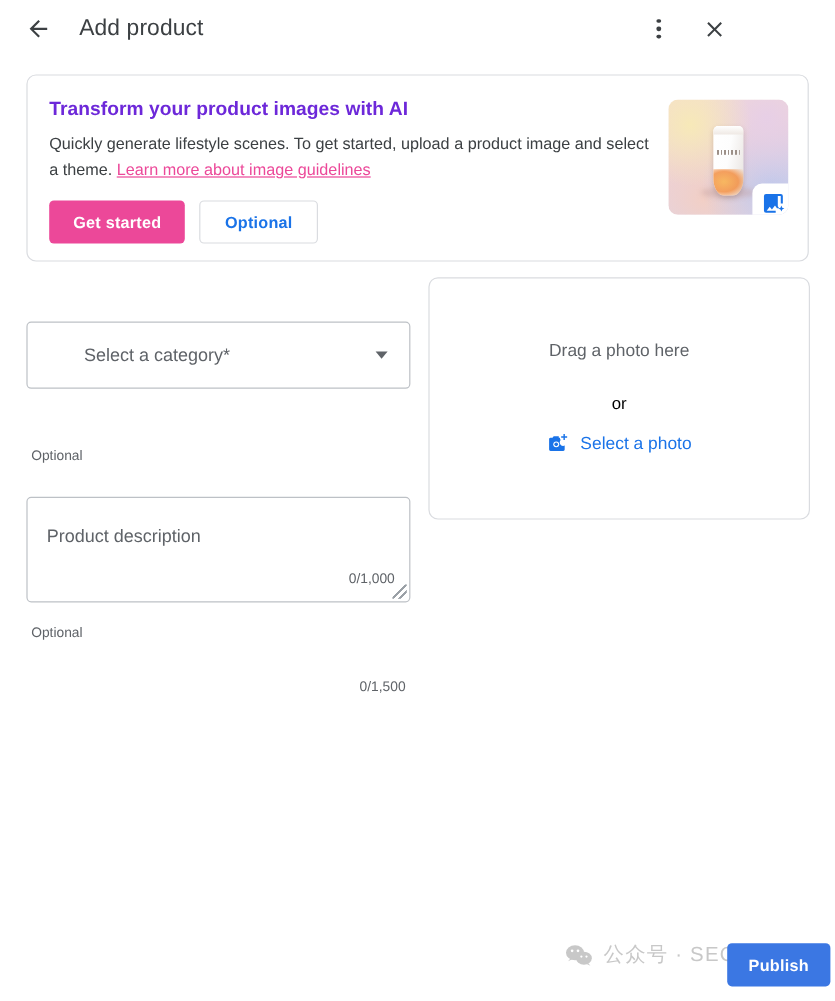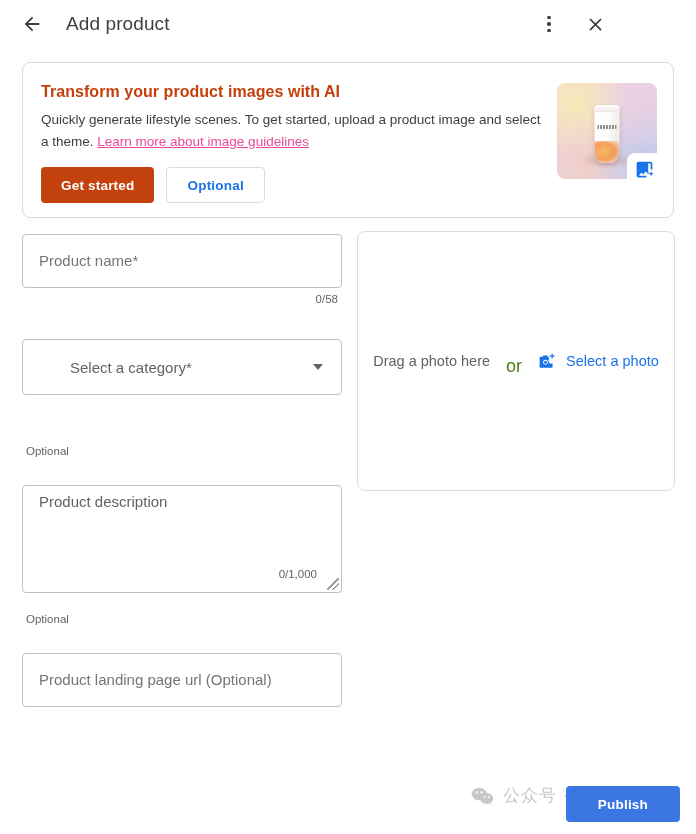--- a/index.html
+++ b/index.html
@@ -59,21 +59,21 @@
     width: 652px;
     height: 156px;
     border: 1px solid #dadce0;
     border-radius: 8px;
     background: #fff;
   }
   .promo-title {
     position: absolute;
     top: 20px; left: 18px;
     font-size: 16px;
-    color: #c2410c;
+    color: #6d28d9;
     font-weight: bold;
     letter-spacing: .05px;
   }
   .promo-body {
     position: absolute;
     top: 46px; left: 18px;
     width: 500px;
     font-size: 13.5px;
     line-height: 22px;
     color: #3c4043;
@@ -86,21 +86,21 @@
   .promo-actions {
     position: absolute;
     top: 104px; left: 18px;
     display: flex;
     align-items: center;
     gap: 12px;
   }
   .btn-primary {
     height: 36px;
     padding: 0 20px;
-    background: #c2410c;
+    background: #ec4899;
     color: #fff;
     font-size: 13.5px;
     font-weight: bold;
     border: none;
     border-radius: 4px;
     cursor: pointer;
     font-family: inherit;
     letter-spacing: .2px;
   }
   .btn-outline {
@@ -226,29 +226,29 @@
     padding-left: 47px;
   }
   .caret {
     width: 0; height: 0;
     border-left: 5.5px solid transparent;
     border-right: 5.5px solid transparent;
     border-top: 6px solid #5f6368;
     margin-right: 2px;
   }
   .textarea-box {
-    height: 108px;
+    height: 88px;
     position: relative;
-    padding-top: 6px;
+    padding-top: 23px;
     line-height: 20px;
     cursor: text;
   }
   .textarea-counter {
     position: absolute;
-    right: 24px;
+    right: 12px;
     bottom: 8px;
     font-size: 11.5px;
     color: #5f6368;
   }
   .resize-grip {
     position: absolute;
     right: 2px; bottom: 2px;
     width: 12px; height: 12px;
     background:
       linear-gradient(135deg, transparent 0 45%, #9aa0a6 45% 56%, transparent 56% 100%),
@@ -257,49 +257,49 @@
   }
   .gap-a { height: 34px; }
   .gap-b { height: 30px; }
   .gap-c { height: 28px; }
 
   
   .dropzone {
     position: absolute;
     top: 231px; left: 357px;
     width: 318px;
-    height: 260px;
+    height: 202px;
     border: 1px solid #dadce0;
     border-radius: 8px;
     background: #fff;
     display: flex;
-    flex-direction: row;
+    flex-direction: column;
     align-items: center;
     justify-content: center;
     gap: 16px;
     cursor: pointer;
   }
   .dz-line { font-size: 14.5px; color: #5f6368; }
-  .dz-or   { font-size: 18px;   color: #4d7c0f; margin-top: 11px; }
+  .dz-or   { font-size: 14px;   color: #000000; margin-top: 11px; }
   .dz-action {
     display: flex;
     align-items: center;
     gap: 9px;
     color: #1a73e8;
     font-size: 14.5px;
     cursor: pointer;
   }
 
   
   .publish-btn {
     position: absolute;
-    right: 16px;
+    right: 4px;
     bottom: 12px;
     height: 36px;
-    padding: 0 32px;
+    padding: 0 18px;
     background: #3b77e3;
     color: #fff;
     font-size: 13.5px;
     font-weight: bold;
     border: none;
     border-radius: 4px;
     cursor: pointer;
     font-family: inherit;
     letter-spacing: .2px;
     z-index: 3;
@@ -371,24 +371,20 @@
         <svg width="21" height="21" viewBox="0 0 24 24">
           <path d="M19 3H5a2 2 0 00-2 2v14a2 2 0 002 2h9.2v-2H5.6l2.9-3.7 2.1 2.5 2.9-3.7 1.9 2.4h2.1l-1.3-1.7V5h2.8v7.1h2V5a2 2 0 00-2-2z" fill="#1a73e8"></path>
           <path d="M19.6 14.1l.85 2 2 .85-2 .85-.85 2-.85-2-2-.85 2-.85z" fill="#1a73e8"></path>
         </svg>
       </div>
     </div>
   </div>
 
   <div class="form-col">
 
-    <div class="field-shell">
-      <input class="field-box field-input" type="text" placeholder="Product name*" style="">
-      <div class="counter">0/58</div>
-    </div>
 
     <div class="gap-a"></div>
 
     <div class="field-shell">
       <div class="field-box select-box">
         <span class="field-placeholder">Select a category*</span>
         <span class="caret"></span>
       </div>
     </div>
 
@@ -405,21 +401,21 @@
         <span class="field-placeholder">Product description</span>
         <span class="textarea-counter">0/1,000</span>
         <span class="resize-grip"></span>
       </div>
       <div class="helper">Optional</div>
     </div>
 
     <div class="gap-c"></div>
 
     <div class="field-shell">
-      <input class="field-box field-input" type="text" placeholder="Product landing page url (Optional)" style="">
+      <div class="counter">0/1,500</div>
     </div>
 
   </div>
 
   <div class="dropzone">
     <div class="dz-line">Drag a photo here</div>
     <div class="dz-or">or</div>
     <div class="dz-action">
       <svg width="19" height="19" viewBox="0 0 24 24">
         <path d="M2 7.5A1.5 1.5 0 013.5 6h2.1l1.2-1.6h5.4V6h1.3v1.6H14v1.2c-.5.6-.8 1.4-.8 2.3 0 2 1.6 3.6 3.6 3.6.6 0 1.1-.1 1.6-.4v4.2A1.5 1.5 0 0116.9 20H3.5A1.5 1.5 0 012 18.5v-11z" fill="#1a73e8"></path>

